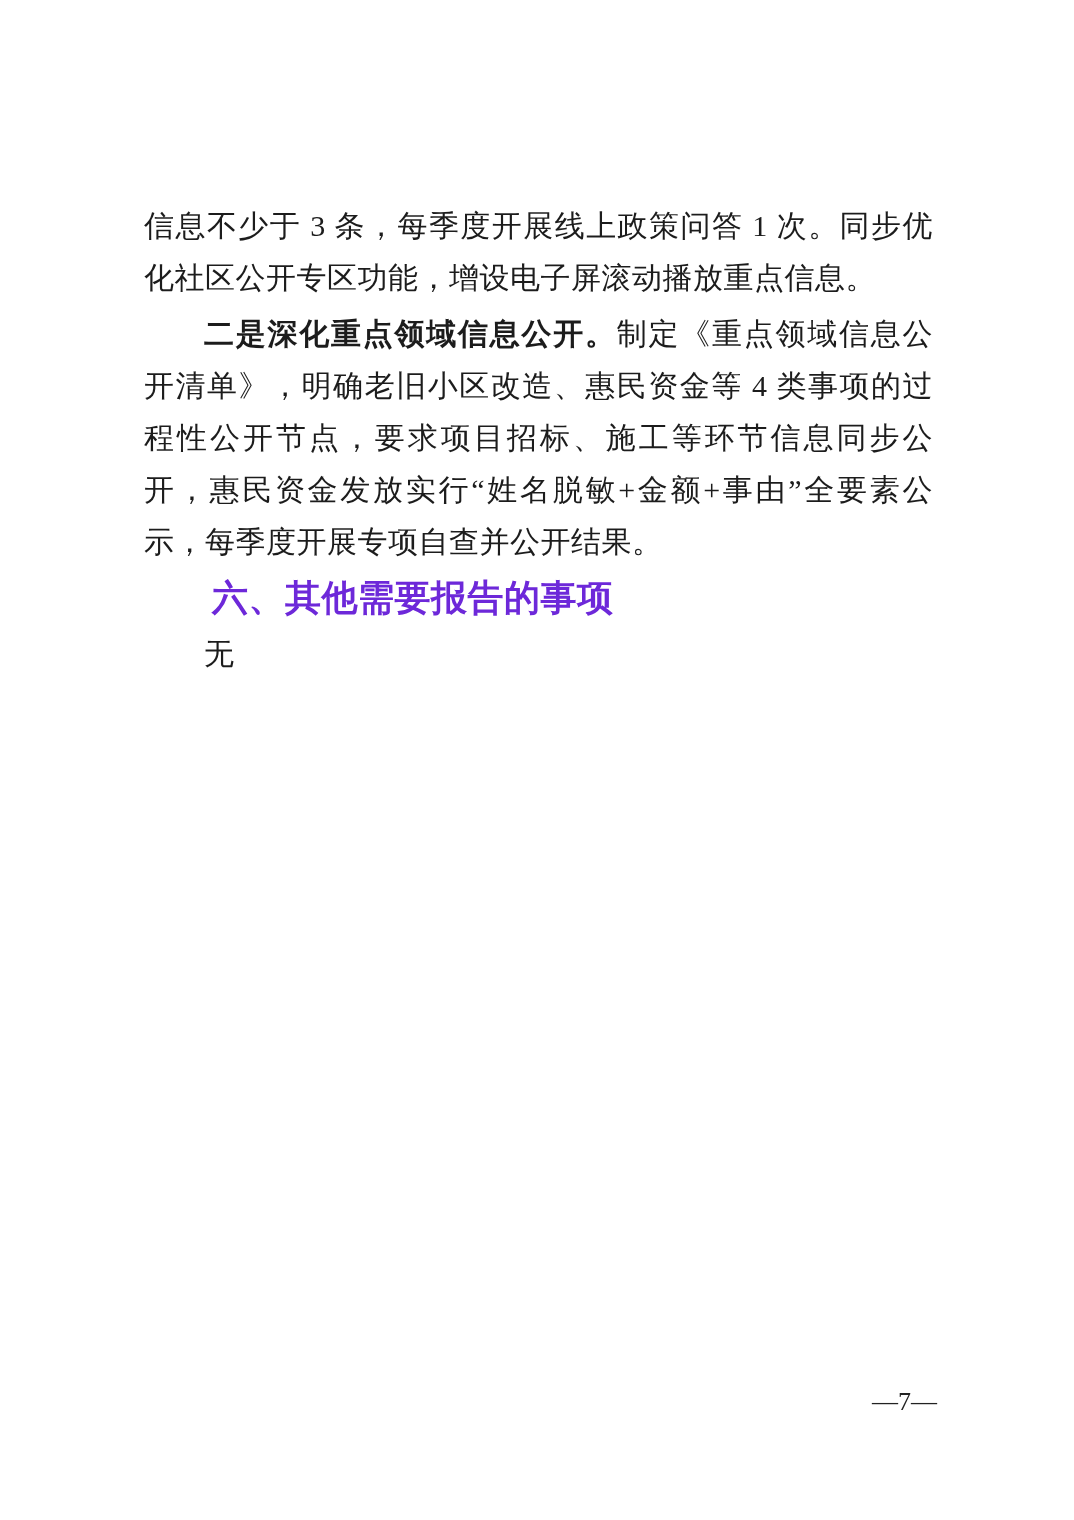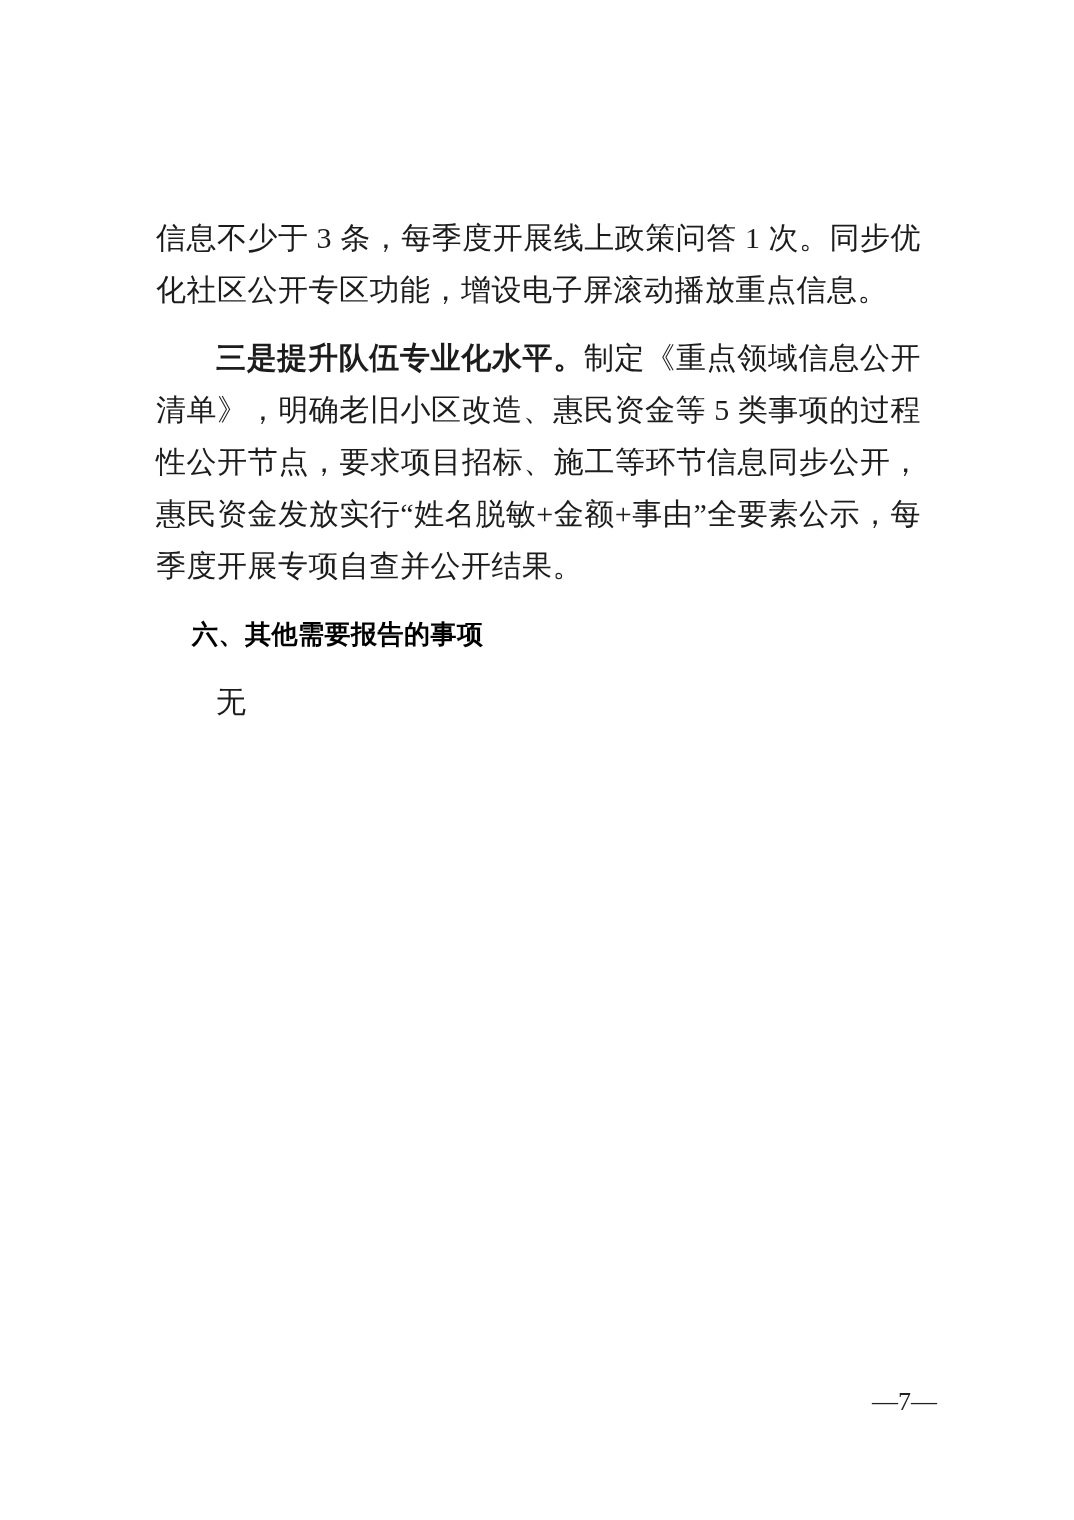--- a/index.html
+++ b/index.html
@@ -23,37 +23,37 @@
     position: absolute;
     left: 140px;
     top: 196px;
     width: 797px;
     font-size: 30px;
     line-height: 52px;
     text-align: justify;
     letter-spacing: 0.5px;
   }
   .para {
-    margin: 16px;
+    margin: 4px;
     text-indent: 2em;
   }
   .para.no-indent {
     text-indent: 0;
   }
   .lead-bold {
     font-weight: 700;
   }
   .section-heading {
     margin: 0;
     text-indent: 2em;
     font-family: "Liberation Sans", "DejaVu Sans", sans-serif;
     font-weight: 700;
-    font-size: 26px;
+    font-size: 36px;
     line-height: 52px;
-    color: #000000;
+    color: #6d28d9;
   }
   .footer {
     position: absolute;
     left: 140px;
     top: 1387px;
     width: 797px;
     text-align: right;
     font-size: 26px;
     line-height: 30px;
     color: #222222;
@@ -62,21 +62,21 @@
 </style>
 </head>
 <body>
 
 <div class="page">
 
   <div class="doc-body">
 
     <p class="para no-indent">信息不少于 3 条，每季度开展线上政策问答 1 次。同步优化社区公开专区功能，增设电子屏滚动播放重点信息。</p>
 
-    <p class="para"><span class="lead-bold">三是提升队伍专业化水平。</span><span>制定《重点领域信息公开清单》，明确老旧小区改造、惠民资金等 5 类事项的过程性公开节点，要求项目招标、施工等环节信息同步公开，惠民资金发放实行“姓名脱敏+金额+事由”全要素公示，每季度开展专项自查并公开结果。</span></p>
+    <p class="para"><span class="lead-bold">二是深化重点领域信息公开。</span><span>制定《重点领域信息公开清单》，明确老旧小区改造、惠民资金等 4 类事项的过程性公开节点，要求项目招标、施工等环节信息同步公开，惠民资金发放实行“姓名脱敏+金额+事由”全要素公示，每季度开展专项自查并公开结果。</span></p>
 
 
     <p class="section-heading">六、其他需要报告的事项</p>
 
     <p class="para">无</p>
 
   </div>
 
   <div class="footer">—7—</div>
 

